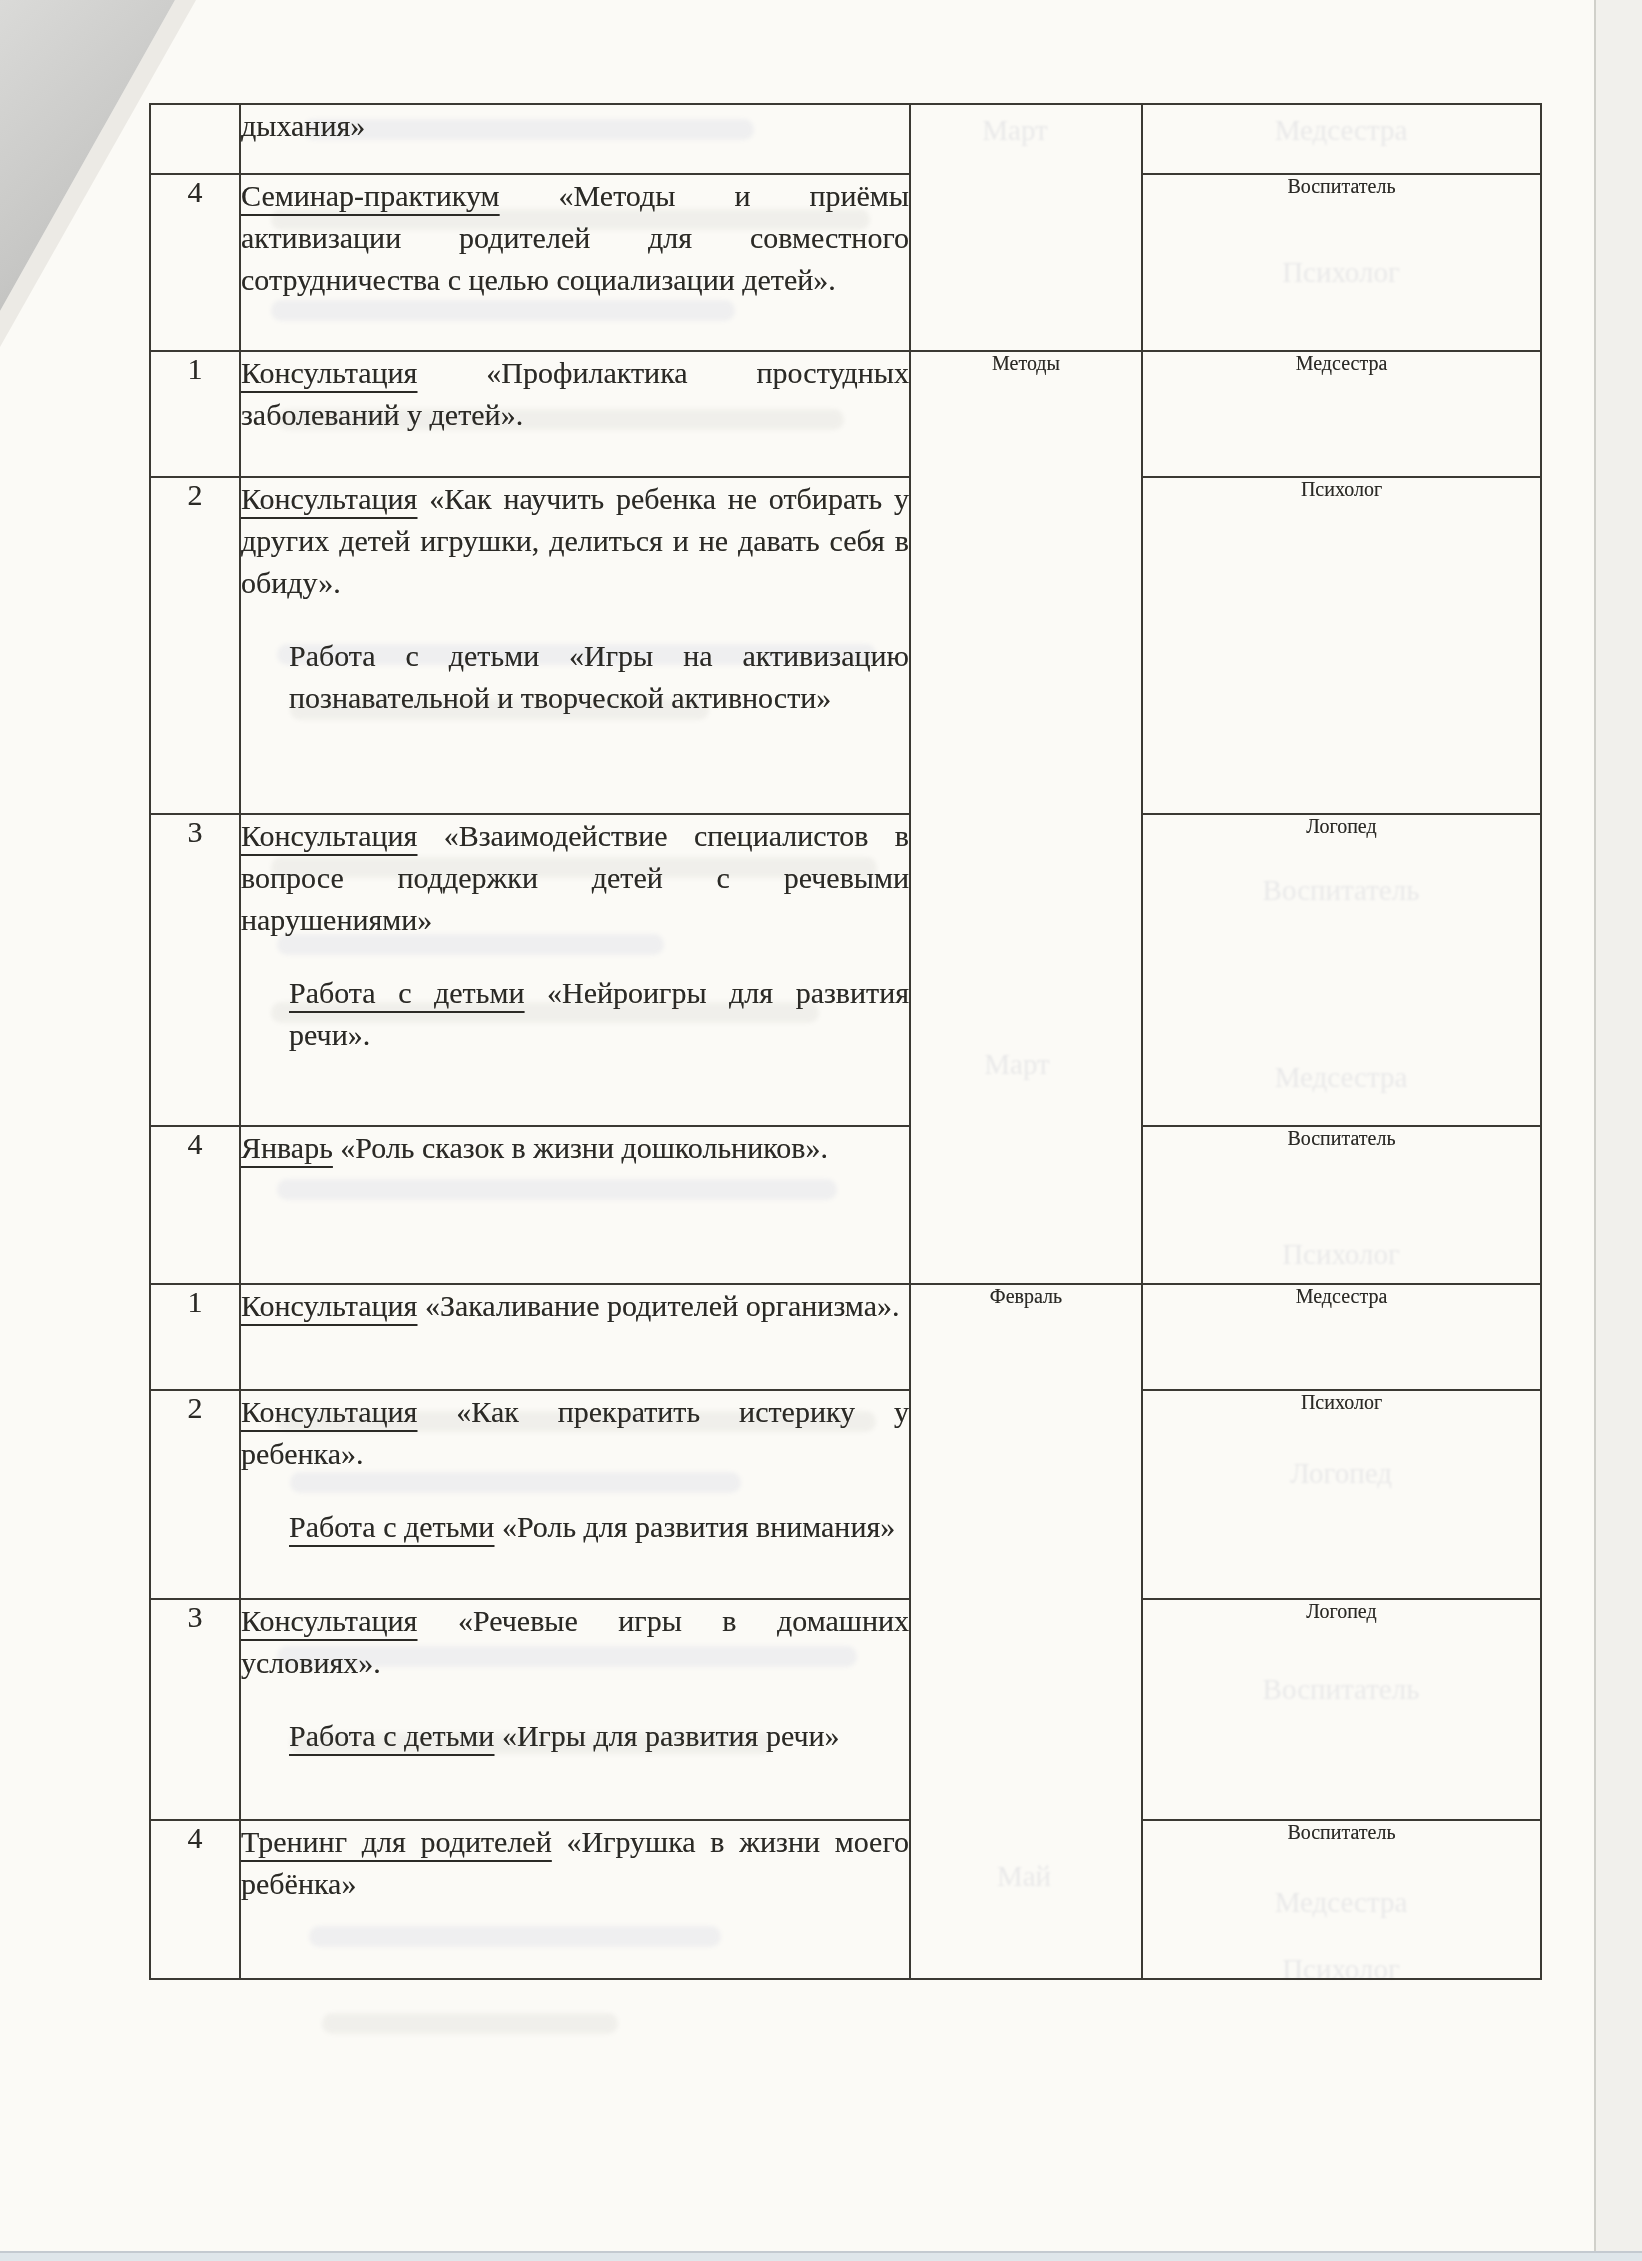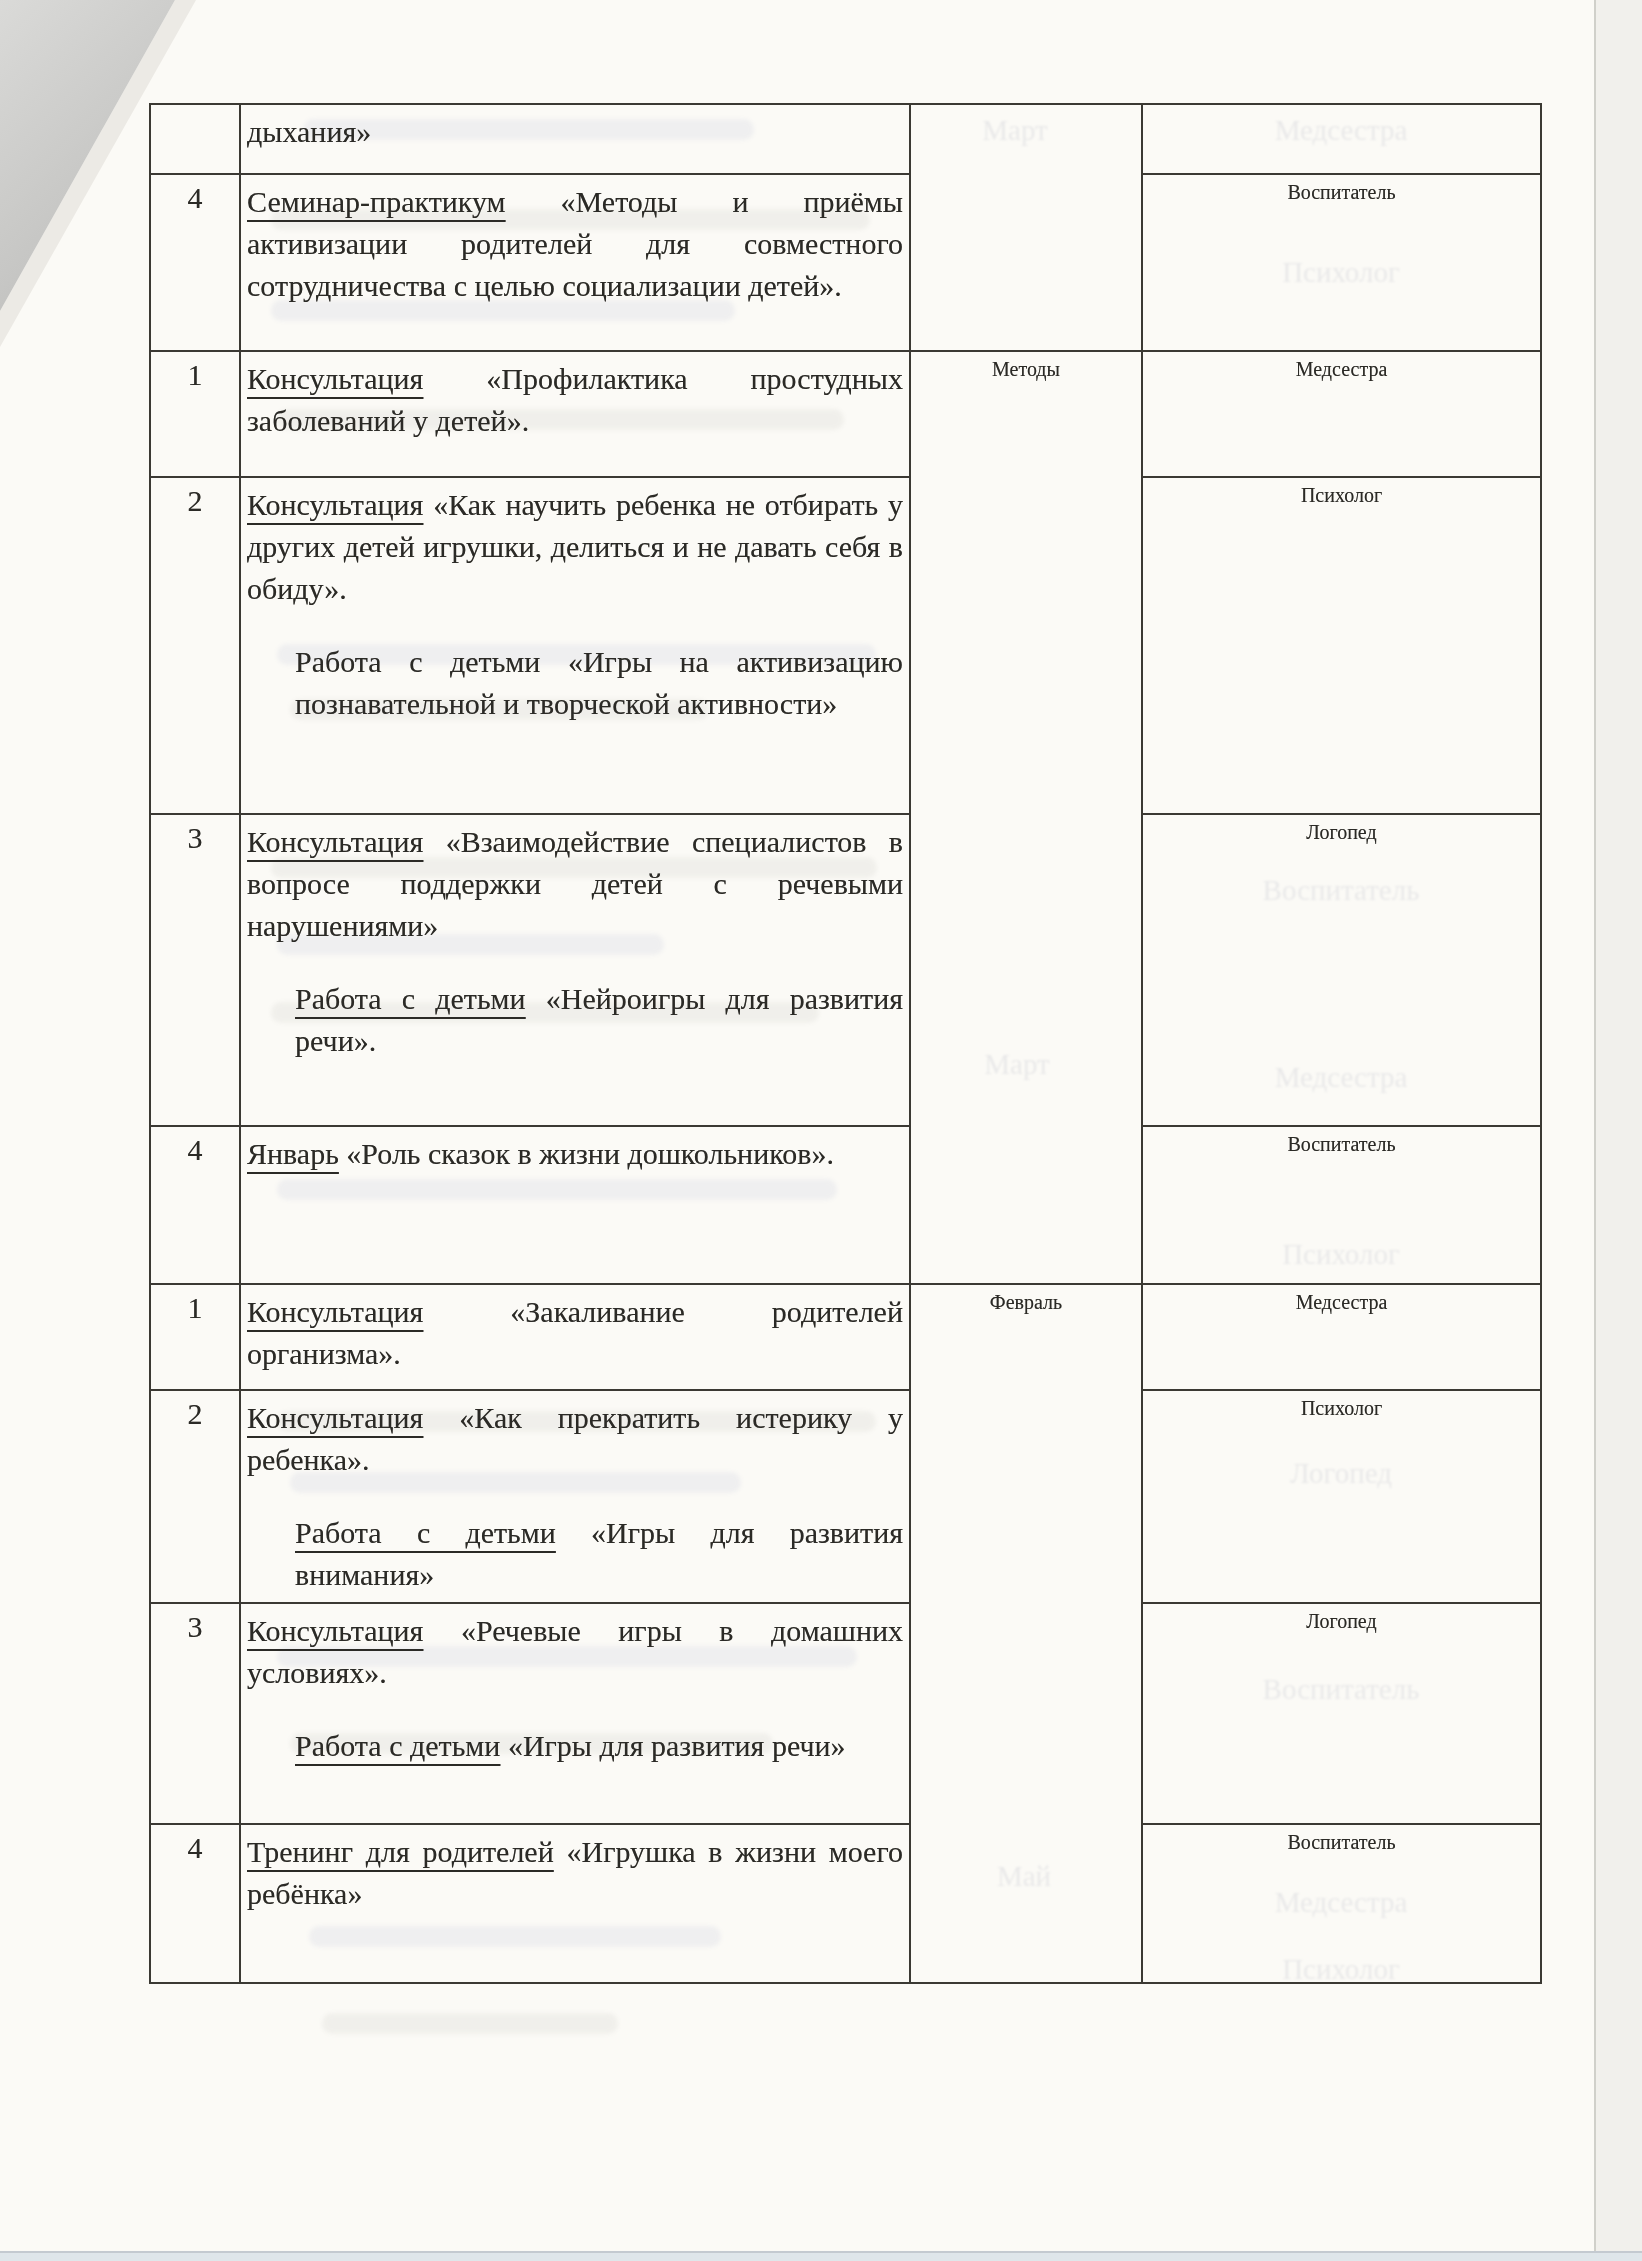--- a/index.html
+++ b/index.html
@@ -24,21 +24,21 @@
   
   .gw{position:absolute;transform:translateX(-50%);font-size:29px;line-height:29px;
       color:#7d829b;opacity:.14;filter:blur(1.3px);white-space:nowrap;z-index:1;}
   .gb{position:absolute;height:20.6px;border-radius:10.3px;opacity:.09;filter:blur(1.9px);z-index:1;}
   .gb.b{background:#7d86b6;}
   .gb.g{background:#8d8d84;}
 
   
   table.plan{position:absolute;left:149px;top:103px;width:1392px;z-index:2;
     border-collapse:collapse;table-layout:fixed;}
-  table.plan td{border:2.6px solid #3b3933;vertical-align:top;padding:6px;overflow:hidden;background:transparent;}
+  table.plan td{border:2.6px solid #3b3933;vertical-align:top;padding:0;overflow:hidden;background:transparent;}
   tr.h0{height:70px;}tr.h1{height:177px;}tr.h2{height:126px;}tr.h3{height:337px;}
   tr.h4{height:312px;}tr.h5{height:158px;}tr.h6{height:106px;}tr.h7{height:209px;}
   tr.h8{height:221px;}tr.h9{height:159px;}
   td.c-num{text-align:center;font-size:30px;padding-top:14px;text-shadow:0 0 0.6px rgba(40,38,34,.45);}
   td.c-text{padding:9px 19.3px 3.9px 24.5px;font-size:30px;line-height:42px;
     text-align:justify;text-shadow:0 0 0.6px rgba(40,38,34,.45);}
   td.c-text .para2{margin-top:31px;margin-left:48px;}
   span.u{text-decoration:underline;text-decoration-thickness:1.9px;text-underline-offset:8.4px;}
   td.c-month,td.c-resp{text-align:center;font-size:20px;padding-top:15.5px;text-shadow:0 0 0.6px rgba(40,38,34,.45);}
 </style>
@@ -144,21 +144,21 @@
         <div><span class="u">Консультация</span><span> «Закаливание родителей организма».</span></div>
       </td>
       <td class="c-month" rowspan="4">Февраль</td>
       <td class="c-resp">Медсестра</td>
     </tr>
 
     <tr class="h7">
       <td class="c-num">2</td>
       <td class="c-text">
         <div><span class="u">Консультация</span><span> «Как прекратить истерику у ребенка».</span></div>
-        <div class="para2"><span class="u">Работа с детьми</span><span> «Игры для развития внимания»</span></div>
+        <div class="para2"><span class="u">Работа с детьми</span><span> «Роль для развития внимания»</span></div>
       </td>
       <td class="c-resp">Психолог</td>
     </tr>
 
     <tr class="h8">
       <td class="c-num">3</td>
       <td class="c-text">
         <div><span class="u">Консультация</span><span> «Речевые игры в домашних условиях».</span></div>
         <div class="para2"><span class="u">Работа с детьми</span><span> «Игры для развития речи»</span></div>
       </td>

